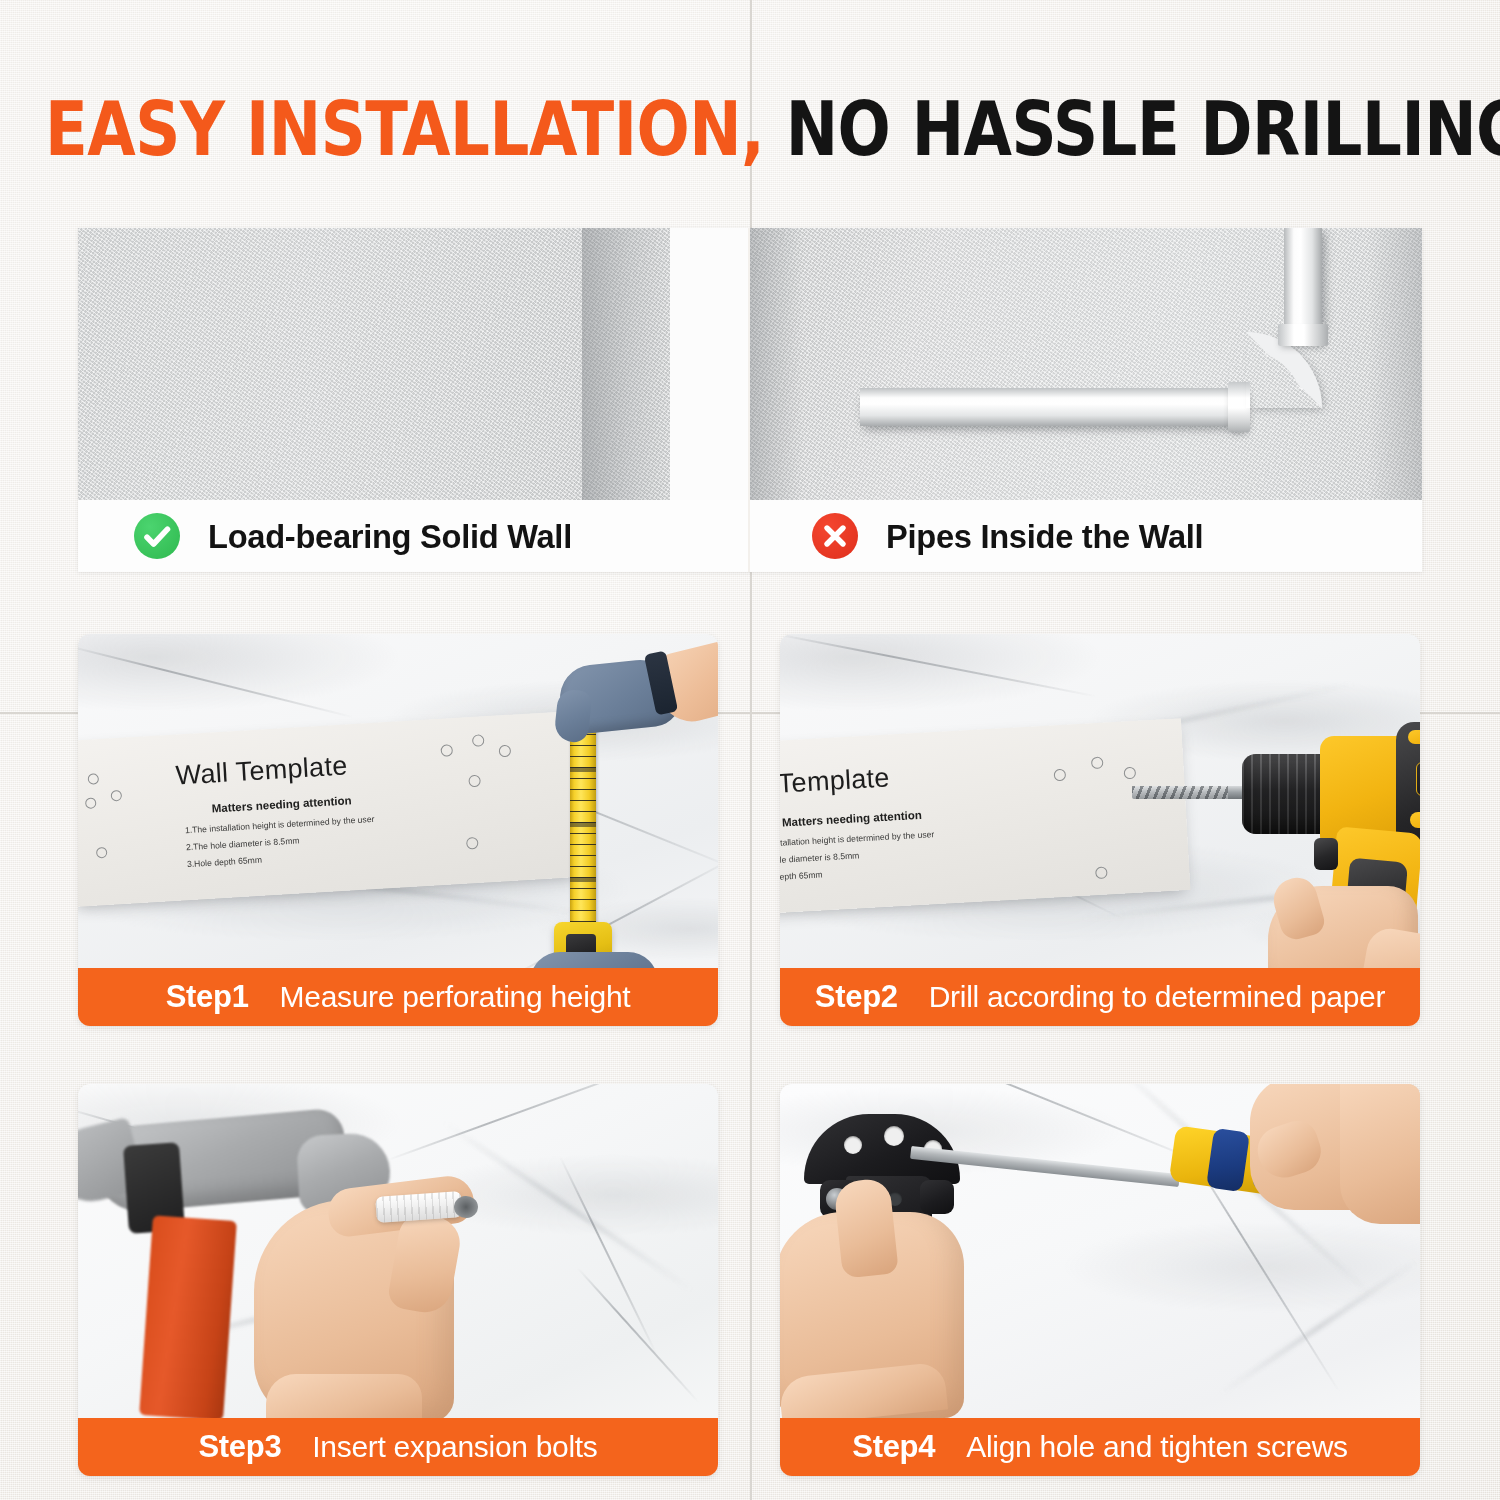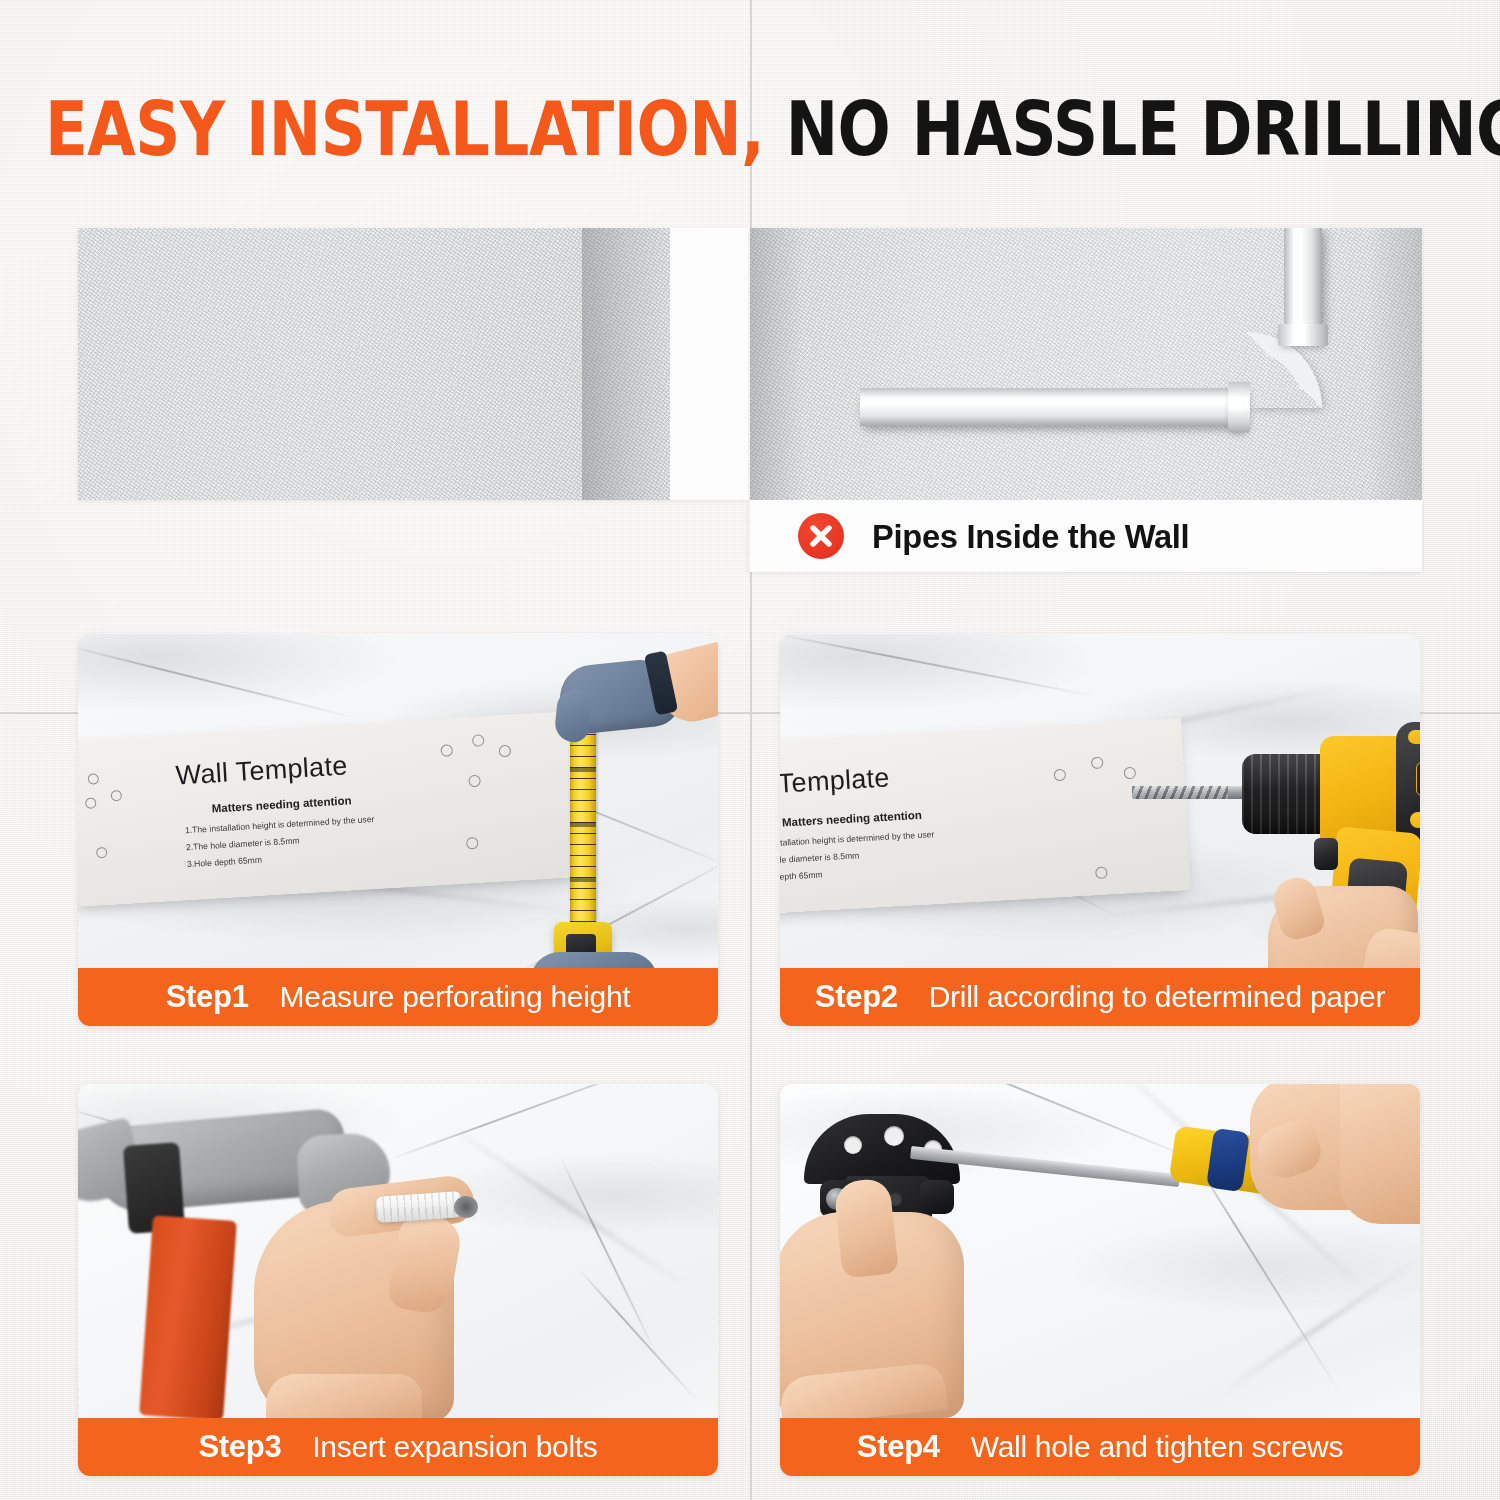--- a/index.html
+++ b/index.html
@@ -47,21 +47,21 @@
   .cmp-col { position:relative; width:672px; height:100%; overflow:hidden; }
   .cmp-col.left  { border-right:2px solid #f3f0ec; }
   .cmp-photo { position:absolute; left:0; right:0; top:0; height:272px; overflow:hidden; }
   .cmp-bar {
     position:absolute; left:0; right:0; bottom:0; height:72px;
     background:#fdfdfd;
     display:flex; align-items:center;
     padding-left:56px;
     gap:28px;
   }
-  .cmp-bar.right { padding-left:48px; }
+  .cmp-bar.right { padding-left:62px; }
   .cmp-label {
     font-size:34px; font-weight:bold; color:#131313;
     letter-spacing:-.3px;
     transform:scaleX(.96); transform-origin:left center;
   }
 
   
   .badge { width:46px; height:46px; border-radius:50%; position:relative; flex:0 0 auto; }
   .badge.good { background:radial-gradient(circle at 35% 30%, #4bd46f, #2fb94f); }
   .badge.bad  { background:radial-gradient(circle at 35% 30%, #f4462f, #df2f1c); }
@@ -232,20 +232,28 @@
   <span class="dark">NO HASSLE DRILLING</span>
 </div>
 
 <div id="compare">
 
   <div class="cmp-col left">
     <div class="cmp-photo">
       <div class="wall"></div>
       <div class="wall-edge r" style="right:78px;"></div>
       <div style="position:absolute; right:0; top:0; bottom:0; width:78px; background:#fcfcfc;"></div>
+    </div>
+    <div class="cmp-bar">
+      <span class="badge good">
+        <svg viewBox="0 0 46 46">
+            <path d="M13 24.2 L19.6 31 L33.5 16.2" fill="none" stroke="#ffffff" stroke-width="5.6" stroke-linecap="round" stroke-linejoin="round"></path>
+          </svg>
+      </span>
+      <span class="cmp-label">Load-bearing Solid Wall</span>
     </div>
   </div>
 
   <div class="cmp-col">
     <div class="cmp-photo">
       <div class="wall" style="background:
             repeating-linear-gradient(37deg, rgba(255,255,255,.5) 0 1px, rgba(0,0,0,.032) 1px 3px),
             repeating-linear-gradient(-52deg, rgba(255,255,255,.42) 0 1px, rgba(0,0,0,.028) 1px 3px),
             linear-gradient(100deg,#cfd1d2 0%,#dedfe0 26%,#e0e2e3 62%,#d4d6d7 100%);"></div>
       <div class="wall-edge l" style="width:54px;"></div>
@@ -462,15 +470,15 @@
                 box-shadow:inset -12px -10px 22px rgba(150,110,80,.2);"></div>
     <div class="skin2" style="position:absolute; left:58px; top:96px; width:56px; height:96px; border-radius:26px 24px 14px 16px; transform:rotate(-6deg);"></div>
     <div class="skin2" style="position:absolute; left:0px; top:286px; width:166px; height:48px; border-radius:30px 26px 0 0; transform:rotate(-6deg);"></div>
 
     <div class="skin2" style="position:absolute; left:470px; top:-8px; width:190px; height:134px; border-radius:46px 20px 58px 44px;"></div>
     <div class="skin2" style="position:absolute; left:478px; top:40px; width:62px; height:52px; border-radius:24px 20px 22px 26px; transform:rotate(-18deg);"></div>
     <div class="skin2" style="position:absolute; left:560px; top:-10px; width:110px; height:150px; border-radius:0 0 30px 40px;"></div>
   </div>
   <div class="step-bar">
     <span class="step-num">Step4</span>
-    <span class="step-text">Wall hole and tighten screws</span>
+    <span class="step-text">Align hole and tighten screws</span>
   </div>
 </div>
 
 </body></html>

